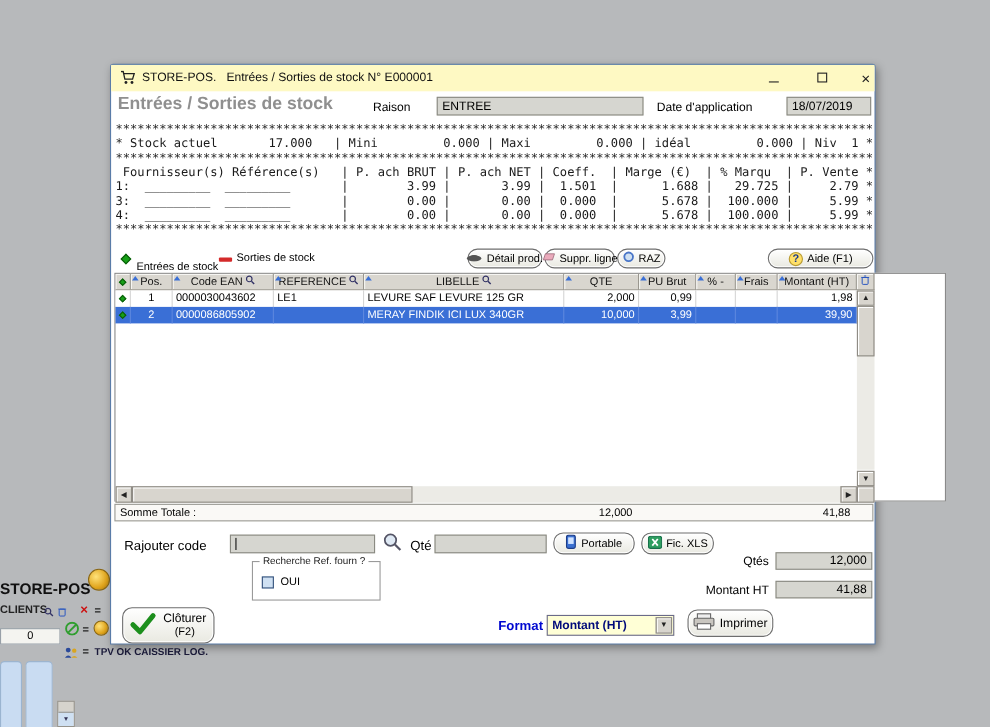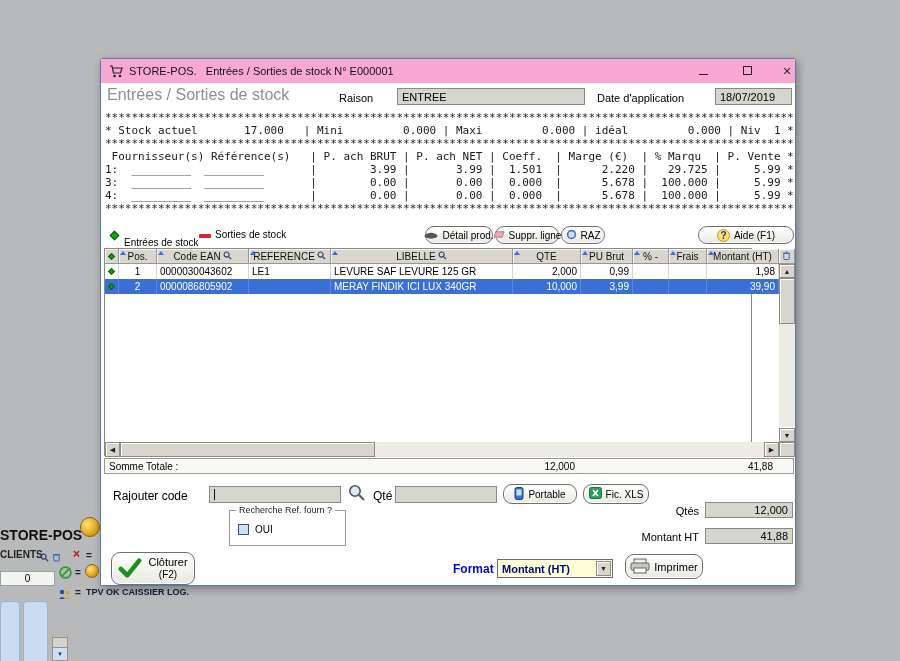--- a/index.html
+++ b/index.html
@@ -13,47 +13,47 @@
     background:radial-gradient(circle at 35% 35%, #ffe27a, #e0a41c 60%, #a3730e);
     border:1px solid #8a6612}
   .bg-text{position:absolute;color:#101010;white-space:nowrap}
   .bg-bar{position:absolute;background:#c9dcf2;border:1px solid #9ab4d0;border-bottom:none;
     border-radius:4px 4px 0 0}
   .eq{font-size:10px;color:#222;font-weight:bold}
 
   
   .window{position:absolute;left:100px;top:58px;width:696px;height:528px;background:#fff;
     border:1px solid #5a7ca8;border-radius:3px 3px 0 0;box-shadow:2px 3px 8px rgba(0,0,0,.35)}
-  .titlebar{position:absolute;left:0;top:0;right:0;height:24px;background:#f9a8d4}
+  .titlebar{position:absolute;left:0;top:0;right:0;height:24px;background:#fef9c3}
   .title-text{position:absolute;left:28px;top:6px;font-size:11px;color:#111;white-space:pre}
   .winbtn{position:absolute;top:3px;width:20px;height:17px;display:flex;align-items:center;
     justify-content:center;color:#222;cursor:default}
 
-  .heading{position:absolute;left:6px;top:27px;font-size:16px;font-weight:normal;color:#8f8f8f}
+  .heading{position:absolute;left:6px;top:27px;font-size:16px;font-weight:bold;color:#8f8f8f}
   .lbl{position:absolute;font-size:11px;color:#000;white-space:nowrap}
   .field{position:absolute;background:#d6d6d0;border:1px solid #8a8a82;font-size:11px;
     color:#000;display:flex;align-items:center;padding:0 4px;white-space:pre;overflow:hidden}
   .field.num{justify-content:flex-end}
 
   .mono{position:absolute;left:4px;top:52px;width:689px;height:119px;overflow:hidden;
     font-family:"DejaVu Sans Mono",monospace;font-size:11px;line-height:13px;color:#1a1a1a}
   .mono div{white-space:pre;height:13px}
 
   .diamond{display:inline-block;width:7px;height:7px;background:#17a017;border:1px solid #0a5a0a;
     transform:rotate(45deg)}
   .diamond.sm{width:5px;height:5px}
   .reddash{display:inline-block;width:12px;height:4px;background:#d42a2a;border-radius:1px}
 
   .btn{position:absolute;display:flex;align-items:center;justify-content:center;gap:4px;
     background:linear-gradient(#ffffff,#e9e9e1);border:1px solid #6e6e6e;border-radius:9px;
     box-shadow:inset 0 0 0 1px #fff;font-size:10px;color:#000;cursor:pointer;white-space:nowrap}
   .btn.big{font-size:11px}
 
   
-  .grid{position:absolute;left:3px;top:189px;width:648px;height:208px;border:1px solid #8a8a8a;
+  .grid{position:absolute;left:3px;top:189px;width:756px;height:208px;border:1px solid #8a8a8a;
     background:#fff}
   .hcell{position:absolute;top:0;height:15px;background:#d9d6cf;border-right:1px solid #9a978f;
     border-bottom:1px solid #9a978f;box-shadow:inset 1px 1px 0 #f6f5f2;font-size:10px;color:#111;
     display:flex;align-items:center;justify-content:center;gap:2px;overflow:hidden}
   .sortmark{position:absolute;left:1px;top:2px;width:0;height:0;border-left:3px solid transparent;
     border-right:3px solid transparent;border-bottom:4px solid #3a6fd6}
   .row{position:absolute;left:0;width:674px;height:15px;font-size:10px;color:#000;background:#fff}
   .row.sel{background:#3a6fd6;color:#fff}
   .cell{position:absolute;top:0;height:15px;border-right:1px solid #d5d5d5;display:flex;
     align-items:center;padding:0 3px;white-space:nowrap;overflow:hidden}
@@ -164,21 +164,21 @@
     <span class="lbl" style="left:238px;top:33px">Raison</span>
     <div class="field" style="left:296px;top:29px;width:188px;height:17px">ENTREE</div>
     <span class="lbl" style="left:496px;top:33px">Date d'application</span>
     <div class="field" style="left:614px;top:29px;width:77px;height:17px">18/07/2019</div>
 
     <div class="mono">
       <div>********************************************************************************************************</div>
       <div>* Stock actuel       17.000   | Mini         0.000 | Maxi         0.000 | idéal         0.000 | Niv  1 *</div>
       <div>********************************************************************************************************</div>
       <div> Fournisseur(s) Référence(s)   | P. ach BRUT | P. ach NET | Coeff.  | Marge (€)  | % Marqu  | P. Vente *</div>
-      <div>1:  _________  _________       |        3.99 |       3.99 |  1.501  |      2.220 |   29.725 |     5.99 *</div>
+      <div>1:  _________  _________       |        3.99 |       3.99 |  1.501  |      1.688 |   29.725 |     2.79 *</div>
       <div>3:  _________  _________       |        0.00 |       0.00 |  0.000  |      5.678 |  100.000 |     5.99 *</div>
       <div>4:  _________  _________       |        0.00 |       0.00 |  0.000  |      5.678 |  100.000 |     5.99 *</div>
       <div>********************************************************************************************************</div>
     </div>
 
     <span class="abs diamond" style="left:10px;top:173px"></span>
     <span class="lbl" style="left:23px;top:178px;font-size:10px">Entrées de stock</span>
     <span class="abs reddash" style="left:98px;top:175px"></span>
     <span class="lbl" style="left:114px;top:170px;font-size:10px">Sorties de stock</span>
 

